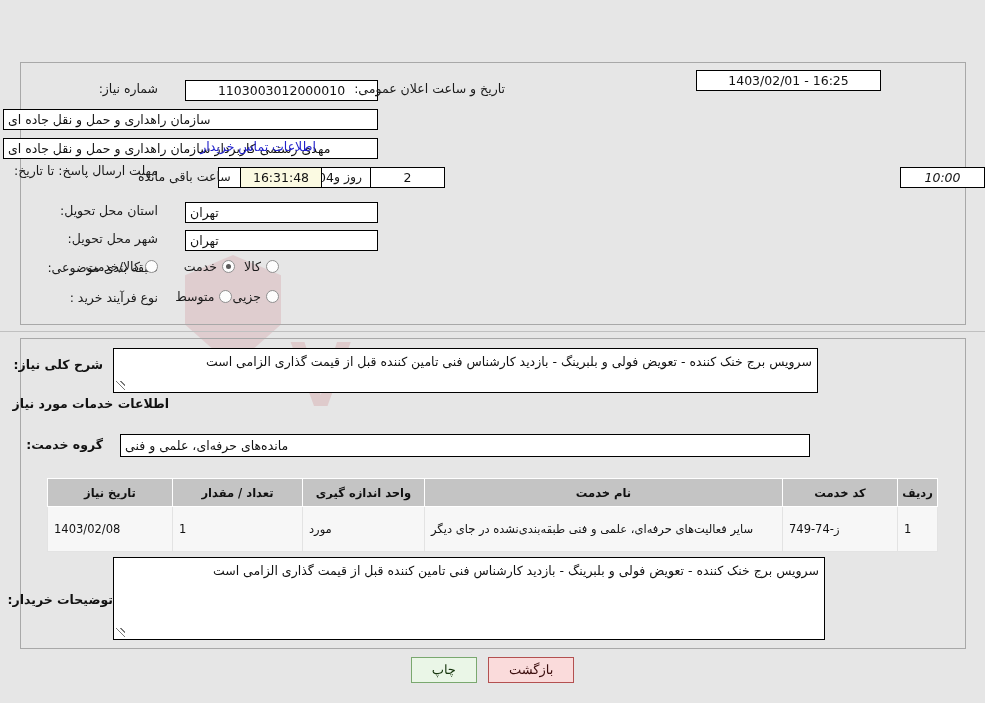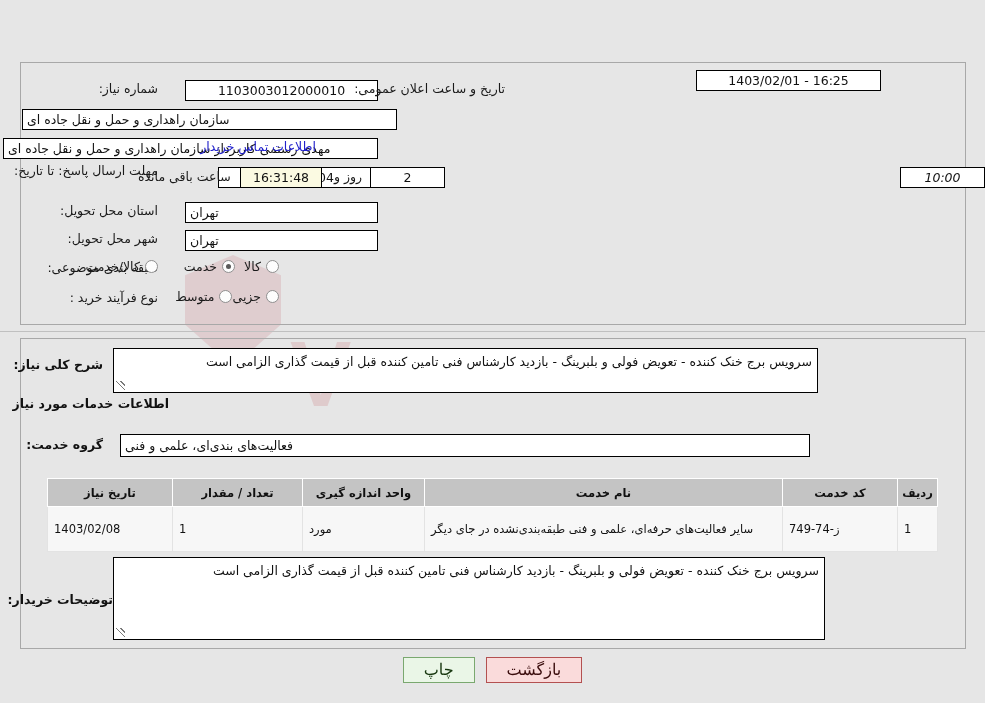--- a/index.html
+++ b/index.html
@@ -198,21 +198,21 @@
   
   .btn-bar {
     position: absolute;
     left: 0; right: 0; top: 657px;
     display: flex;
     justify-content: center;
     gap: 11px;
     z-index: 5;
   }
   .btn {
-    font-size: 16px;
+    font-size: 13px;
     padding: 3px 20px;
     cursor: pointer;
     border-width: 1px;
     border-style: solid;
     line-height: 18px;
   }
   .btn-print { background: #eaf6e7; border-color: #7aa86f; color: #15350d; }
   .btn-back  { background: #fadbdb; border-color: #b35050; color: #3a0d0d; }
 
   .divider {
@@ -246,21 +246,21 @@
   <div class="row" style="right:480px; top:81px;">
     <span class="lbl">تاریخ و ساعت اعلان عمومی:</span>
   </div>
   <div class="row" style="right:705px; top:80px; left:auto;">
     <div class="fld center" style="width:185px; position:absolute; right:-601px;">16:25 - 1403/02/01</div>
   </div>
 
   <div class="row" style="right:827px; top:110px;">
     <span class="lbl">نام دستگاه خریدار:</span>
   </div>
-  <div class="row" style="right:588px; top:109px;">
+  <div class="row" style="right:607px; top:109px;">
     <div class="fld right" style="width:375px;">سازمان راهداری و حمل و نقل جاده ای</div>
   </div>
 
   <div class="row" style="right:827px; top:139px;">
     <span class="lbl">ایجاد کننده درخواست:</span>
   </div>
   <div class="row" style="right:607px; top:138px;">
     <div class="fld right" style="width:375px;">مهدی رستمی کاربرداز سازمان راهداری و حمل و نقل جاده ای</div>
   </div>
   <div class="row" style="right:669px; top:139px;">
@@ -337,21 +337,21 @@
       <span class="rl">متوسط</span>
     </div>
   </div>
 
   <div class="sec-head" style="right:882px; top:357px;">شرح کلی نیاز:</div>
   <div class="ta" style="position:absolute; right:167px; top:348px; width:705px; height:45px; z-index:4;">سرویس برج خنک کننده  - تعویض فولی و بلبرینگ - بازدید کارشناس فنی تامین کننده قبل از قیمت گذاری الزامی است</div>
 
   <div class="sec-head" style="right:816px; top:396px;">اطلاعات خدمات مورد نیاز</div>
 
   <div class="sec-head" style="right:882px; top:437px;">گروه خدمت:</div>
-  <div class="fld right" style="position:absolute; right:175px; top:434px; width:690px; height:23px; z-index:4;">فعالیت‌های بندی‌ای، علمی و فنی</div>
+  <div class="fld right" style="position:absolute; right:175px; top:434px; width:690px; height:23px; z-index:4;">مانده‌های حرفه‌ای، علمی و فنی</div>
 
   <div class="tbl-wrap">
     <table class="grid">
       <thead>
         <tr>
           <th style="width:40px;">ردیف</th>
           <th style="width:115px;">کد خدمت</th>
           <th>نام خدمت</th>
           <th style="width:122px;">واحد اندازه گیری</th>
           <th style="width:130px;">تعداد / مقدار</th>

